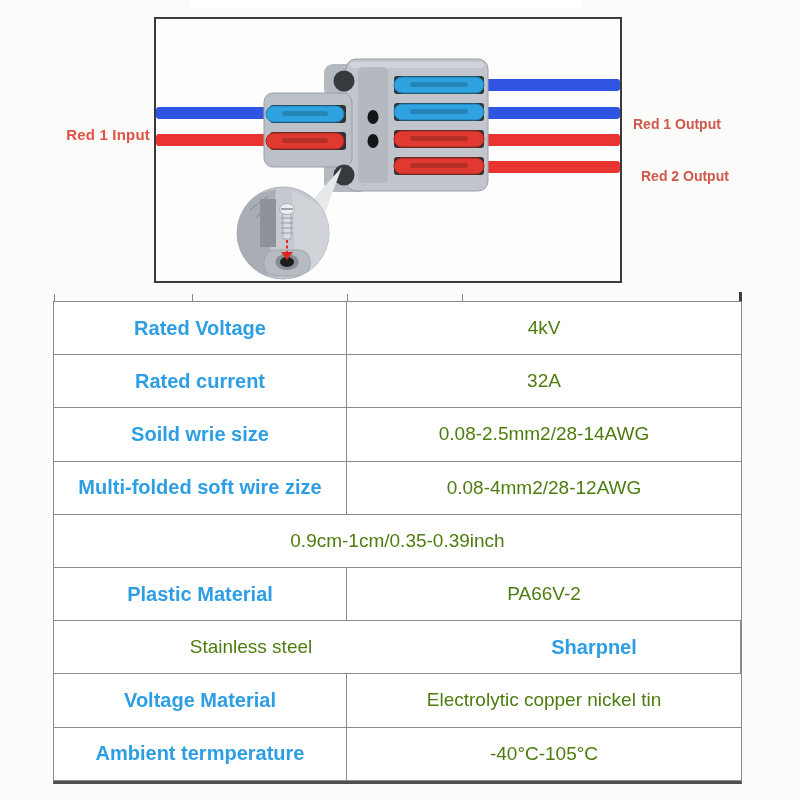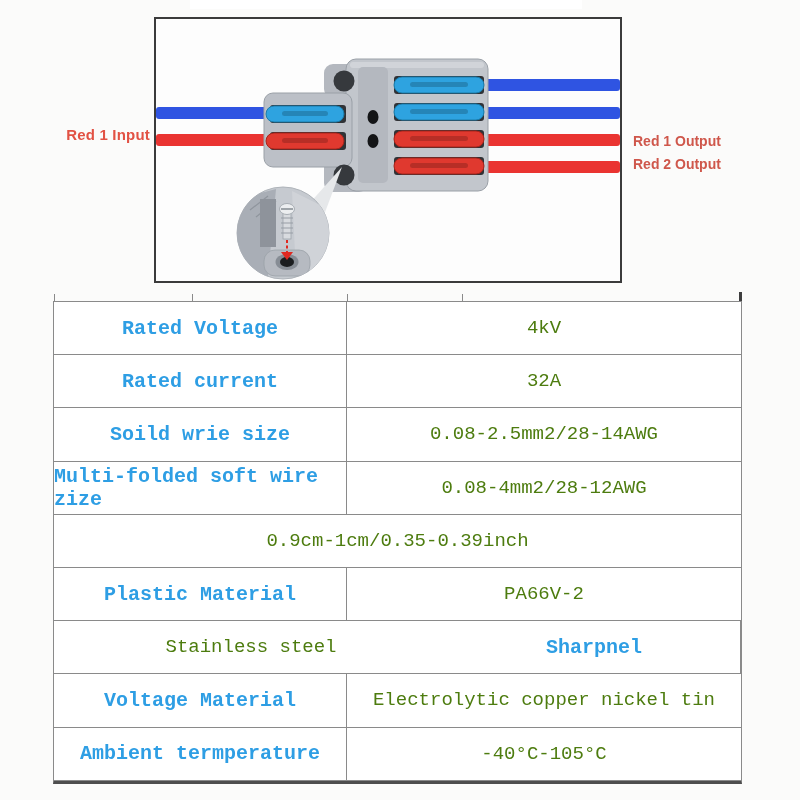--- a/index.html
+++ b/index.html
@@ -16,30 +16,30 @@
   .photo-frame svg{position:absolute;left:0;top:0;width:464px;height:262px;}
   .input-label{
     position:absolute;left:28px;top:126px;width:122px;text-align:right;
     font-size:15px;font-weight:bold;color:var(--label-red,#e25244);
     letter-spacing:0.2px;
   }
   .output-label{
     position:absolute;left:633px;font-size:14px;font-weight:bold;
     color:var(--output-label-red,#cf574b);
   }
-  .output-label.o1{top:133px;}
-  .output-label.o2{top:156px;}
+  .output-label.o1{top:116px;}
+  .output-label.o2{top:168px;margin-left:8px;}
 
   .spec-table{
     position:absolute;left:53px;top:301px;width:687px;background:#ffffff;
     border:1px solid #8a8a8a;
     border-bottom:3px solid #4e4e4e;
   }
   .spec-row{display:flex;height:52.2px;border-bottom:1px solid #8a8a8a;}
-  .spec-cell{display:flex;align-items:center;justify-content:center;font-family:Liberation Mono, monospace;}
+  .spec-cell{display:flex;align-items:center;justify-content:center;}
   .spec-cell.label{
     width:292px;border-right:1px solid #8a8a8a;
     color:var(--accent-blue,#2e9ee4);font-weight:bold;font-size:20px;
   }
   .spec-cell.value{flex:1;font-size:19px;color:#4d7c0f;}
   .tick{position:absolute;width:1px;height:7px;background:#8a8a8a;top:294px;}
   .tick.dark{width:3px;height:10px;background:#3e3e3e;top:292px;}
 </style>
 </head>
 <body>

